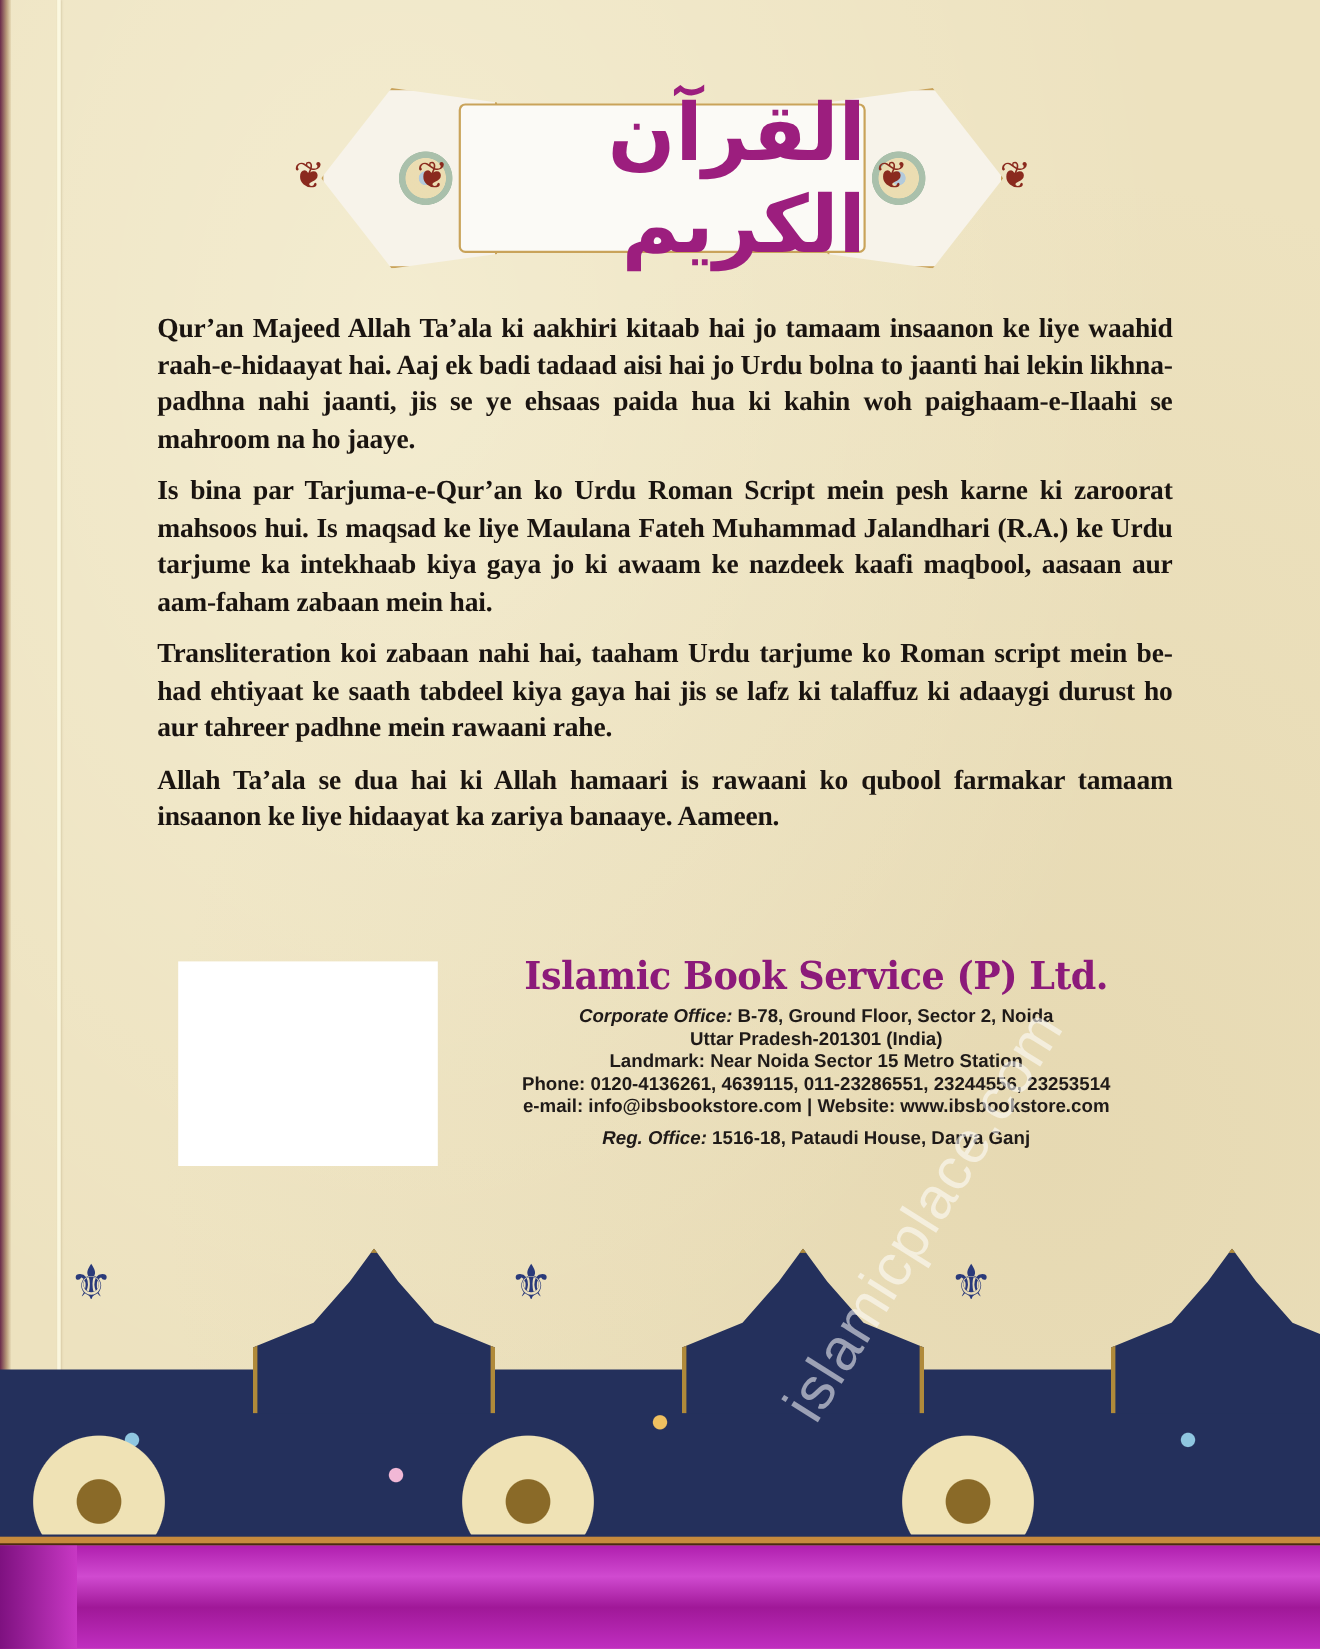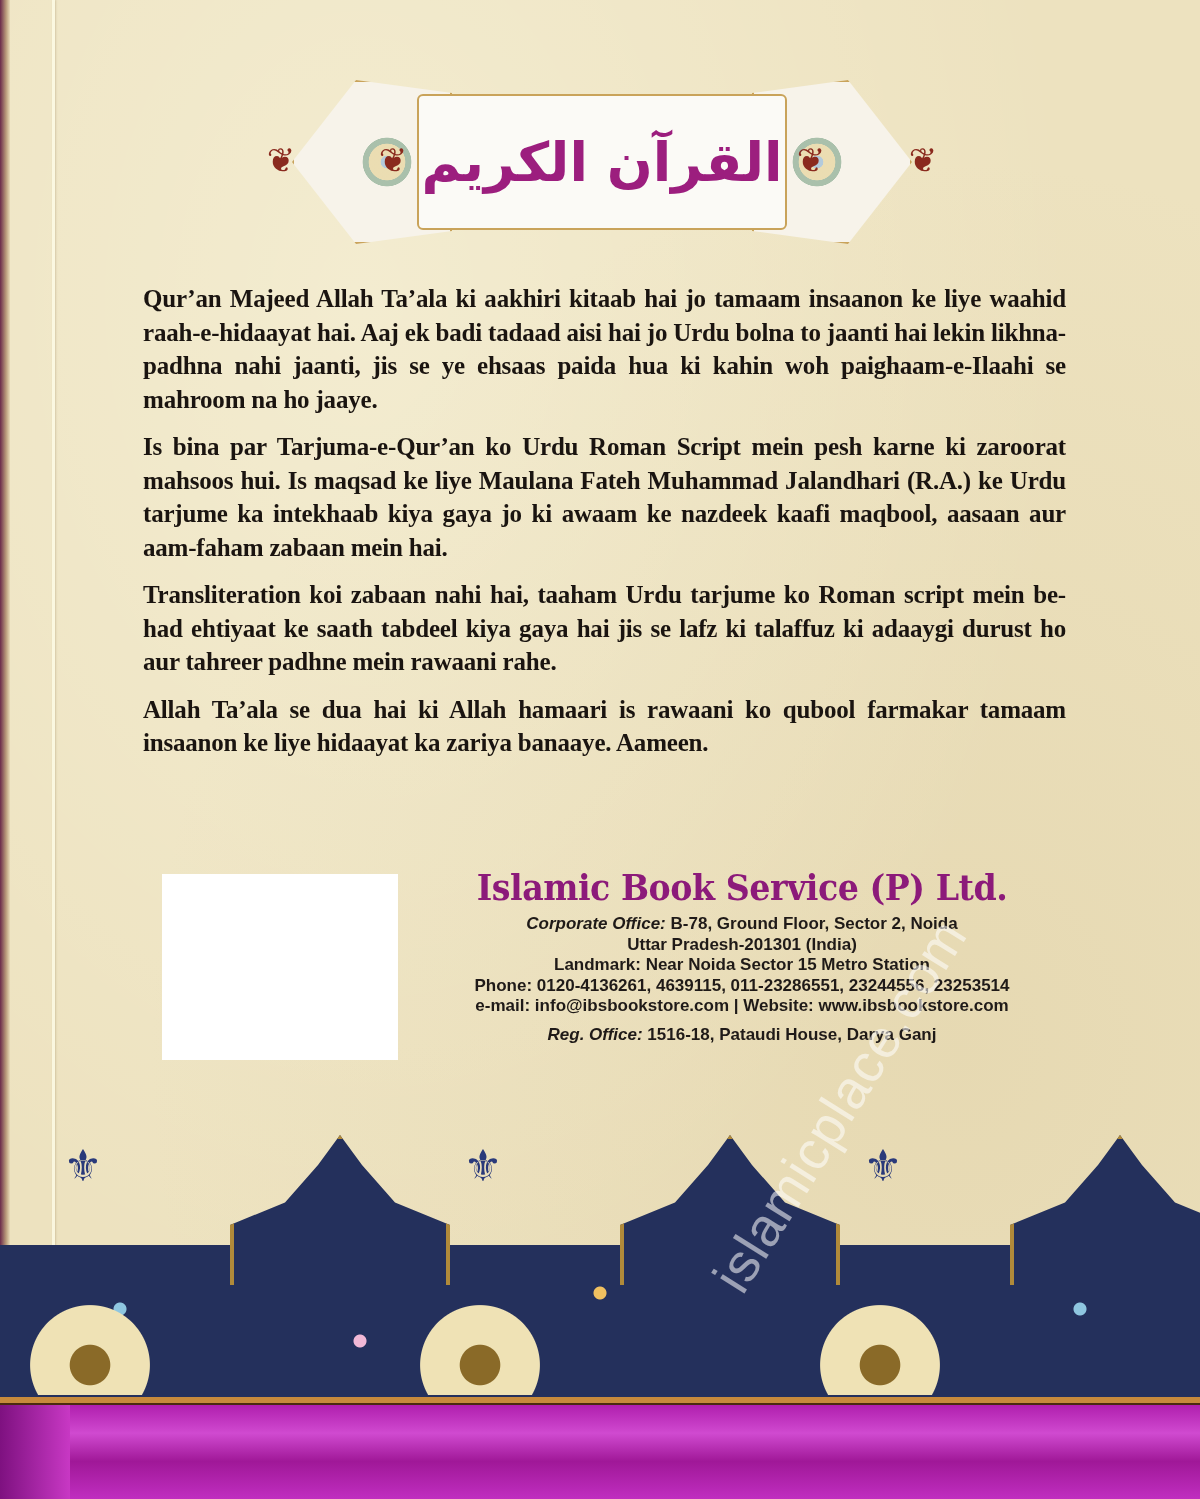--- a/index.html
+++ b/index.html
@@ -27,21 +27,21 @@
   .cart-wing.left { left: 30px; clip-path: polygon(0 50%, 40% 0, 100% 8%, 100% 92%, 40% 100%); }
   .cart-wing.right { right: 30px; clip-path: polygon(100% 50%, 60% 0, 0 8%, 0 92%, 60% 100%); }
   .wing-orn { position: absolute; top: 50px; width: 90px; height: 80px; border-radius: 50%;
     background: radial-gradient(circle, #a7c3d9 0 10%, #e9d9a8 11% 30%, #9cb7a0 31% 40%, rgba(0,0,0,0) 41%); opacity: 0.85; }
   .wing-orn.left { left: 80px; } .wing-orn.right { right: 80px; }
   .fleur { position: absolute; top: 70px; width: 38px; height: 38px; color: #8a2a1e; font-size: 34px; line-height: 38px; text-align: center; }
   .fleur.left { left: 0; } .fleur.right { right: 0; }
   .fleur.inner-left { left: 112px; } .fleur.inner-right { right: 112px; }
   .cart-title { position: absolute; left: 155px; top: 22px; width: 370px; height: 136px;
     display: flex; align-items: center; justify-content: center;
-    font-family: "DejaVu Sans", sans-serif; font-size: 54px; color: #9c1e7e; font-weight: bold; direction: rtl; }
+    font-family: "DejaVu Sans", sans-serif; font-size: 72px; color: #9c1e7e; font-weight: bold; direction: rtl; }
 
   
   .body-text { position: absolute; left: 143px; top: 282px; width: 923px;
     font-family: "Liberation Serif", serif; font-weight: bold; color: #1a1410;
     font-size: 25px; line-height: 33.5px; text-align: justify; letter-spacing: -0.2px; }
   .body-text p { margin-bottom: 14px; text-align-last: left; }
 
   
   .sticker { position: absolute; left: 162px; top: 874px; width: 236px; height: 186px; background: #ffffff; }
 

